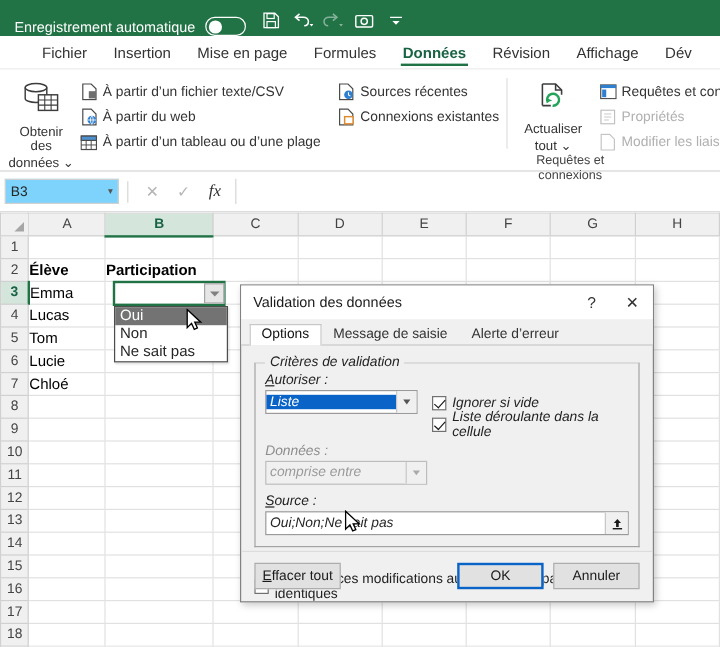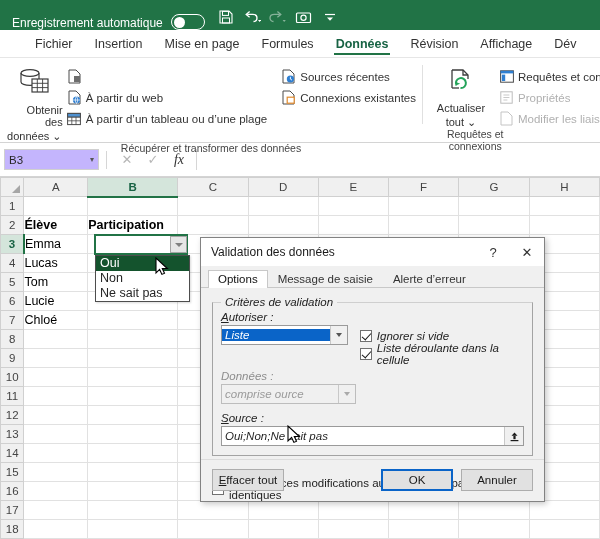--- a/index.html
+++ b/index.html
@@ -61,34 +61,34 @@
   .rgroup-title {
     text-align:center; font-size:10.5px; color:#444; padding-bottom:2px;
     line-height:12px;
   }
   .rgroup-divider { width:1px; background:#e0e0e0; margin:4px 0 18px 0; flex:none; }
 
   .bigbtn {
     width:64px; display:flex; flex-direction:column; align-items:center;
     padding-top:3px; text-align:center;
   }
-  .bigbtn .lbl { font-size:11px; line-height:12px; color:#333; margin-top:2px;text-align:right; }
+  .bigbtn .lbl { font-size:11px; line-height:12px; color:#333; margin-top:2px; }
   .smallitems { display:flex; flex-direction:column; gap:2px; padding-top:3px; }
   .sitem { display:flex; align-items:center; gap:4px; font-size:11.5px; color:#333;
            height:19px; white-space:nowrap; }
   .sitem.disabled { color:#b0b0b0; }
   .sicon { width:15px; height:15px; flex:none; display:flex; align-items:center; justify-content:center; }
 
   
   .fbar {
     height:34px; background:#fff; display:flex; align-items:center;
     padding:0 4px; border-bottom:1px solid #d4d4d4; gap:0;
   }
   .namebox {
-    width:95px; height:21px; border:1px solid #d0d0d0; background:#c4b5fd;
+    width:95px; height:21px; border:1px solid #d0d0d0; background:#7dd3fc;
     display:flex; align-items:center; justify-content:space-between;
     padding:0 4px; font-size:11.5px; flex:none;
   }
   .namebox .caret { font-size:8px; color:#555; }
   .fsep { width:1px; height:18px; background:#d6d6d6; margin:0 7px; flex:none; }
   .fb-icons { display:flex; align-items:center; gap:0; flex:none; }
   .fb-btn {
     width:26px; height:21px; display:flex; align-items:center; justify-content:center;
     font-size:13px; color:#b6b6b6;
   }
@@ -133,21 +133,21 @@
   }
   .dropbtn .chev {
     width:0;height:0;border-left:4px solid transparent;border-right:4px solid transparent;
     border-top:4px solid #808080;
   }
   .dlist {
     position:absolute; background:#fff; border:1px solid #4d4d4d;
     font-size:12.5px; box-shadow:1px 1px 2px rgba(0,0,0,0.15);
   }
   .dlist .opt { height:15px; line-height:15px; padding:0 4px; white-space:nowrap; }
-  .dlist .opt.sel { background:#14532d; color:#fff; }
+  .dlist .opt.sel { background:#737373; color:#fff; }
 
   .cursor { position:absolute; pointer-events:none; }
 
   
   .dialog {
     position:absolute; left:200px; top:237px; width:345px; height:265px;
     background:#f0f0f0; border:1px solid #828282;
     box-shadow:2px 2px 6px rgba(0,0,0,0.22);
     font-size:11.5px;
   }
@@ -305,20 +305,21 @@
       </div>
 
       <div class="smallitems" style="margin-left:4px;">
         <div class="sitem">
           <span class="sicon">
             <svg width="13" height="15" viewBox="0 0 13 15">
                 <path d="M1 1h7l4 4v9H1z" fill="#fff" stroke="#4a4a4a" stroke-width="1"></path>
                 <rect x="6" y="7" width="6" height="6" fill="#6e6e6e"></rect>
               </svg>
           </span>
+          <span>À partir d’un fichier texte/CSV</span>
         </div>
         <div class="sitem">
           <span class="sicon">
             <svg width="13" height="15" viewBox="0 0 13 15">
                 <path d="M1 1h7l4 4v9H1z" fill="#fff" stroke="#4a4a4a" stroke-width="1"></path>
                 <circle cx="8.5" cy="10" r="3.6" fill="#2f7fd1"></circle>
                 <path d="M4.9 10h7.2M8.5 6.4c1.6 2 1.6 5.2 0 7.2M8.5 6.4c-1.6 2-1.6 5.2 0 7.2" stroke="#fff" stroke-width="0.7" fill="none"></path>
               </svg>
           </span>
           <span>À partir du web</span>
@@ -350,21 +351,20 @@
           <span class="sicon">
             <svg width="13" height="15" viewBox="0 0 13 15">
                 <path d="M1 1h7l4 4v9H1z" fill="#fff" stroke="#4a4a4a" stroke-width="1"></path>
                 <rect x="5.2" y="7.2" width="7" height="6" fill="#fff" stroke="#e08a2e" stroke-width="1.2"></rect>
               </svg>
           </span>
           <span>Connexions existantes</span>
         </div>
       </div>
     </div>
-    <div class="rgroup-title">Récupérer et transformer des données</div>
   </div>
 
   <div class="rgroup-divider"></div>
 
   <div class="rgroup" style="flex:1;">
     <div class="rgroup-body">
       <div class="bigbtn">
         <span>
           <svg width="30" height="30" viewBox="0 0 30 30">
             <path d="M6 3h11l5 5v4" fill="none" stroke="#3c3c3c" stroke-width="1.3"></path>
@@ -705,21 +705,21 @@
           </div>
           <div class="chk">
             <span class="cbox checked"></span>
             <span>Liste déroulante dans la cellule</span>
           </div>
         </div>
       </div>
 
       <div class="lbl-u" style="margin-top:7px; color:#8d8d8d;">Données :</div>
       <div class="combo disabled">
-        <span class="val">comprise ource</span>
+        <span class="val">comprise entre</span>
         <span class="arrow">
             <span class="chev"></span>
           </span>
       </div>
 
       <div class="lbl-u" style="margin-top:8px;"><u>S</u>ource :</div>
       <div class="srcbox">
         <span class="v">Oui;Non;Ne sait pas</span>
         <span class="srcpick">
           <svg width="11" height="11" viewBox="0 0 11 11">

